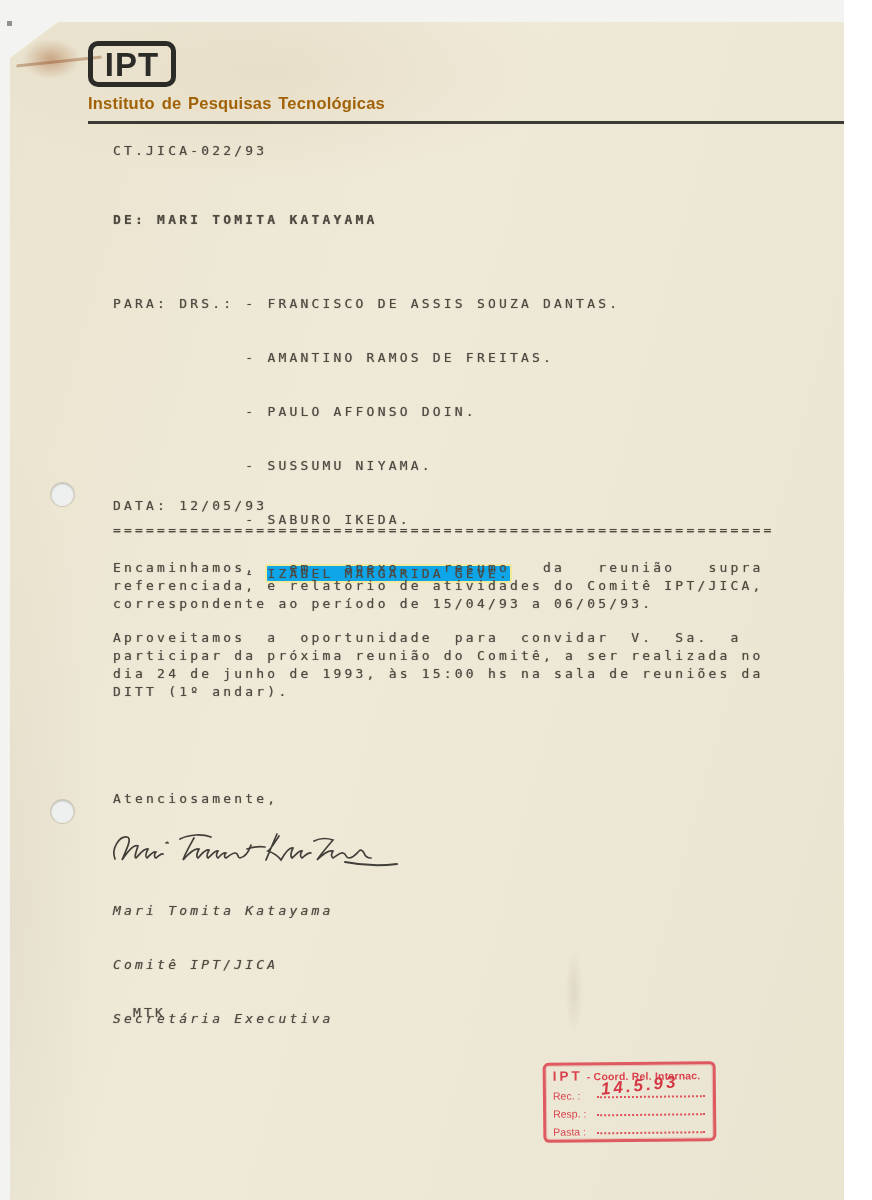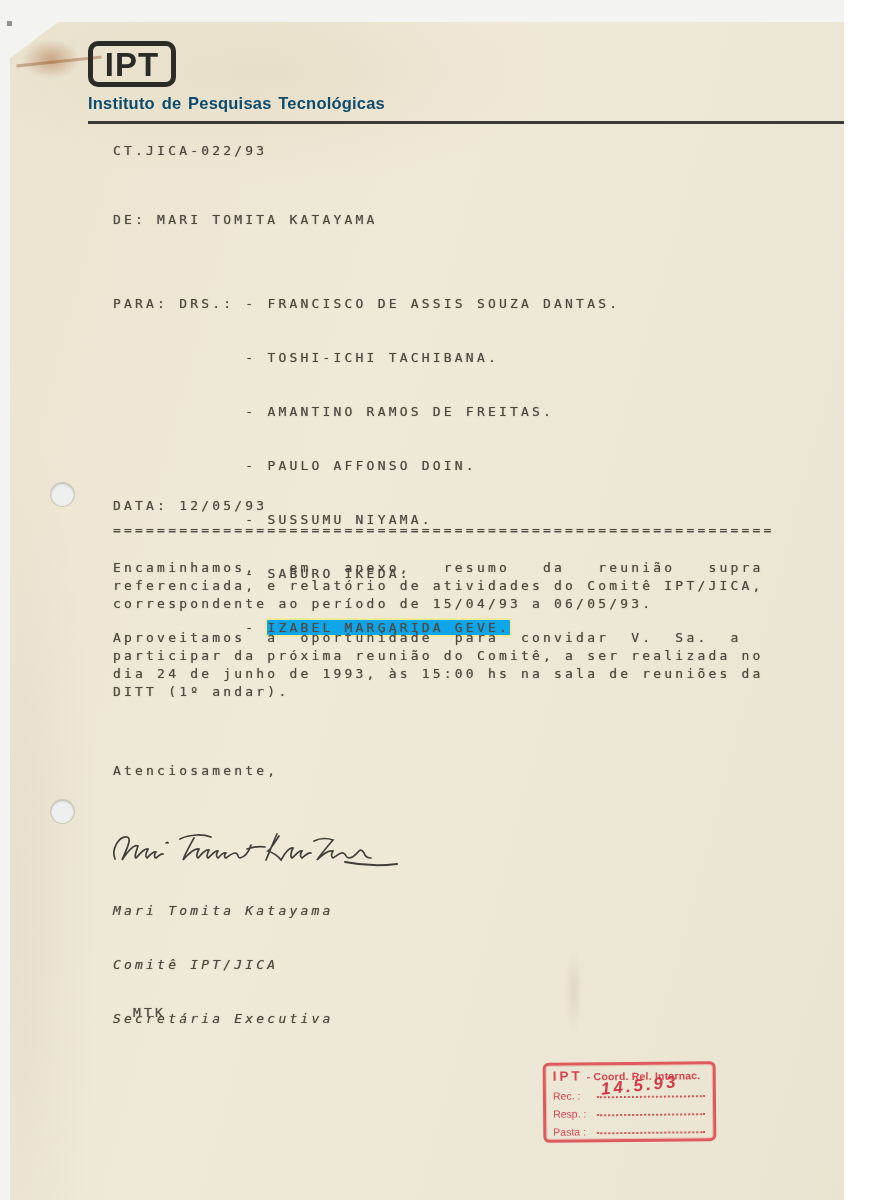--- a/index.html
+++ b/index.html
@@ -24,21 +24,21 @@
   
   .hole{position:absolute;width:23px;height:23px;border-radius:50%;
         background:#eef0ef;box-shadow:inset 0 1px 2px rgba(0,0,0,.22),0 0 0 1px rgba(180,170,140,.5);}
   .hole.h1{left:51px;top:483px;} .hole.h2{left:51px;top:800px;}
   
   .logo-box{position:absolute;left:88px;top:41px;width:88px;height:46px;border:5px solid #2b2b28;
         border-radius:10px;display:flex;align-items:center;justify-content:center;box-sizing:border-box;}
   .logo-text{font-weight:bold;font-size:33px;letter-spacing:1px;color:#2b2b28;
         transform:scaleY(1.02);line-height:1;}
   .org-name{position:absolute;left:88px;top:94px;font-weight:bold;font-size:16.5px;
-        letter-spacing:.2px;word-spacing:2px;color:#0c4a6e;}
+        letter-spacing:.2px;word-spacing:2px;color:#a16207;}
   .header-rule{position:absolute;left:88px;top:121px;width:776px;height:2.5px;background:#3b3a35;}
   
   .typed{position:absolute;font-family:"DejaVu Sans Mono",monospace;font-size:13px;
         letter-spacing:3.2px;line-height:18px;color:#4e4a42;white-space:pre-wrap;
         text-shadow:0 0 1px rgba(78,72,60,.65);}
   .line{height:18px;white-space:pre;}
   .hl{background:#0ea5e9;box-shadow:0 0 0 2px #f1ea9c;border-radius:1px;}
   
   .sig-svg{position:absolute;left:108px;top:823px;}
   
@@ -67,42 +67,41 @@
   <div class="hole h1"></div>
   <div class="hole h2"></div>
 
   <div class="logo-box">
     <span class="logo-text">IPT</span>
   </div>
   <div class="org-name">Instituto de Pesquisas Tecnológicas</div>
   <div class="header-rule"></div>
 
   <div class="typed" style="left:113px;top:142px;">CT.JICA-022/93</div>
-  <div class="typed" style="left:113px;top:211px;">DE: MARI TOMITA KATAYAMA</div>
+  <div class="typed" style="left:113px;top:211px;font-weight:bold;">DE: MARI TOMITA KATAYAMA</div>
 
   <div class="typed" style="left:113px;top:259px;">
     <div class="line"><span>PARA: DRS.: - </span><span>FRANCISCO DE ASSIS SOUZA DANTAS.</span></div>
-    <div class="line"><span>            - </span><span>TOSHI-ICHI TACHIBANA.</span></div>
     <div class="line"><span>            - </span><span>AMANTINO RAMOS DE FREITAS.</span></div>
     <div class="line"><span>            - </span><span>PAULO AFFONSO DOIN.</span></div>
     <div class="line"><span>            - </span><span>SUSSUMU NIYAMA.</span></div>
     <div class="line"><span>            - </span><span>SABURO IKEDA.</span></div>
     <div class="line"><span>            - </span><span class="hl">IZABEL MARGARIDA GEVE.</span></div>
   </div>
 
   <div class="typed" style="left:113px;top:473px;margin-top:24px;">DATA: 12/05/93</div>
   <div class="typed" style="left:113px;top:521px;">============================================================</div>
   <div class="typed" style="left:113px;top:559px;">Encaminhamos,   em   anexo,   resumo   da   reunião   supra
 referenciada, e relatório de atividades do Comitê IPT/JICA,
 correspondente ao período de 15/04/93 a 06/05/93.</div>
   <div class="typed" style="left:113px;top:629px;">Aproveitamos  a  oportunidade  para  convidar  V.  Sa.  a
 participar da próxima reunião do Comitê, a ser realizada no
 dia 24 de junho de 1993, às 15:00 hs na sala de reuniões da
 DITT (1º andar).</div>
-  <div class="typed" style="left:113px;top:762px;">Atenciosamente,</div>
+  <div class="typed" style="left:113px;top:790px;">Atenciosamente,</div>
 
   <svg class="sig-svg" width="292" height="46" viewBox="0 0 292 46">
     <g fill="none" stroke="#2f2d29" stroke-width="1.7" stroke-linecap="round" opacity=".9">
       <path d="M7,36 C3,26 11,13 19,14 C25,15 17,29 14,37 C20,28 26,21 30,23 C28,29 26,34 28,35 C32,31 36,25 40,26 C38,30 37,34 39,35 C42,32 45,28 48,29 C46,31 46,34 48,35 C51,33 53,30 55,31"></path>
       <path d="M58,20 C59,19 60,19 60,20"></path>
       <path d="M72,16 C82,11 95,11 103,14 M86,15 C81,24 77,31 75,37 C81,30 87,25 91,26 C89,30 88,34 90,35 C94,31 97,26 101,27 C99,31 98,34 100,35 C104,32 107,27 110,28 C108,31 108,34 110,35 C113,32 115,29 118,30 C116,32 116,34 118,35 C121,33 124,30 127,30 C131,30 129,35 132,35 C137,34 141,28 143,22 M139,26 C145,24 151,23 157,24"></path>
       <path d="M169,11 C165,20 161,30 158,37 M171,13 C167,19 163,26 160,28 C166,30 170,33 173,37 C177,30 181,24 185,25 C183,29 182,34 184,35 C188,32 191,27 194,28 C192,31 192,34 194,35 C197,33 200,29 203,30"></path>
       <path d="M206,18 C212,15 219,15 225,17 C219,24 213,31 209,37 C215,31 221,27 225,28 C223,31 223,34 225,35 C229,33 232,29 235,30 C239,31 237,35 241,35 C245,35 248,31 251,28 C253,26 255,28 256,30 C257,33 259,35 263,35"></path>
       <path d="M237,39 C252,42 272,43 289,41" stroke-width="2"></path>
     </g>

